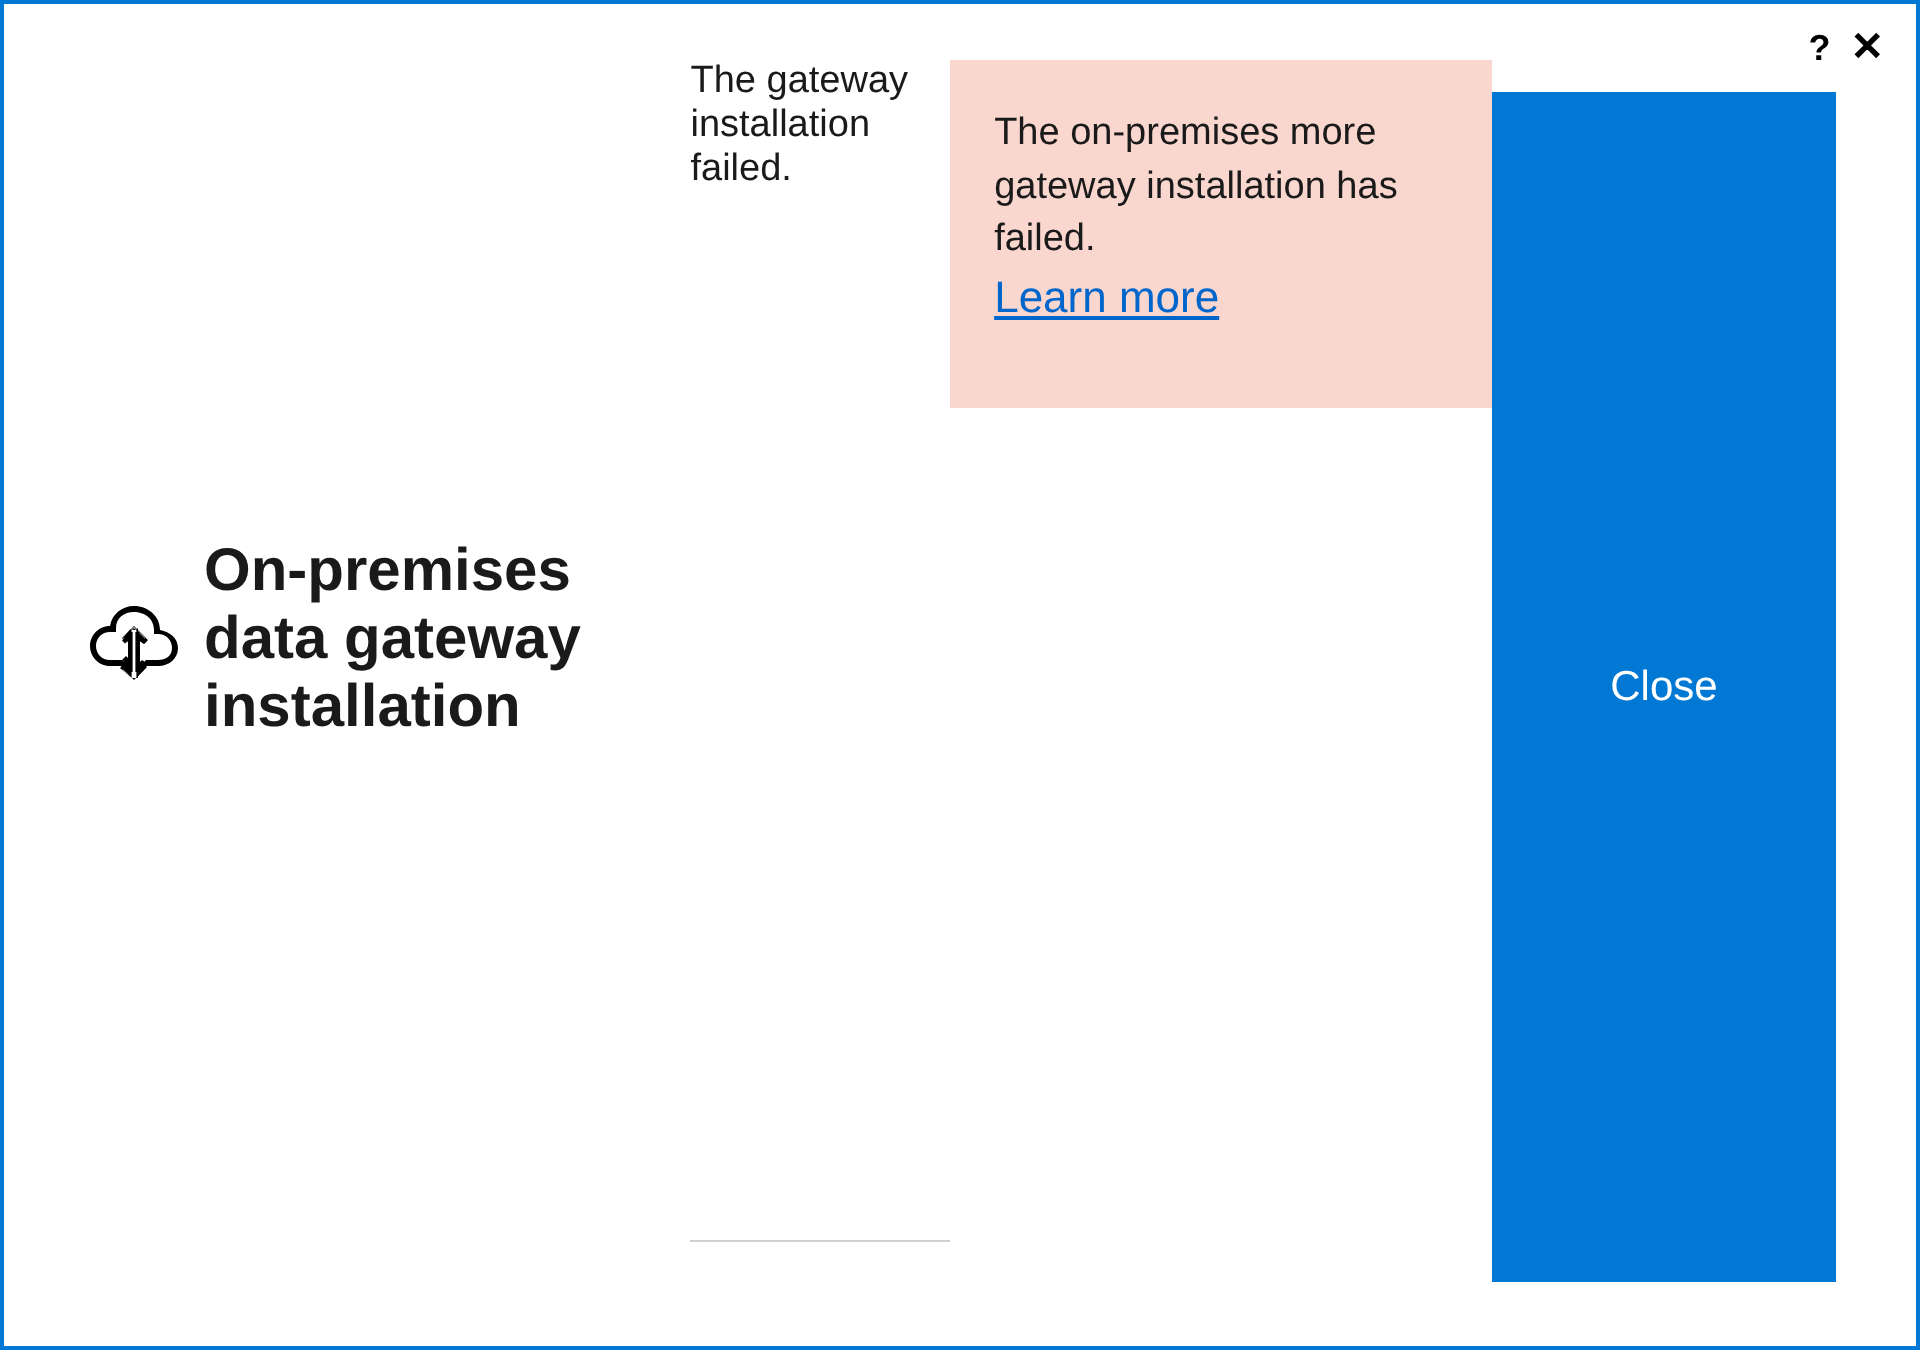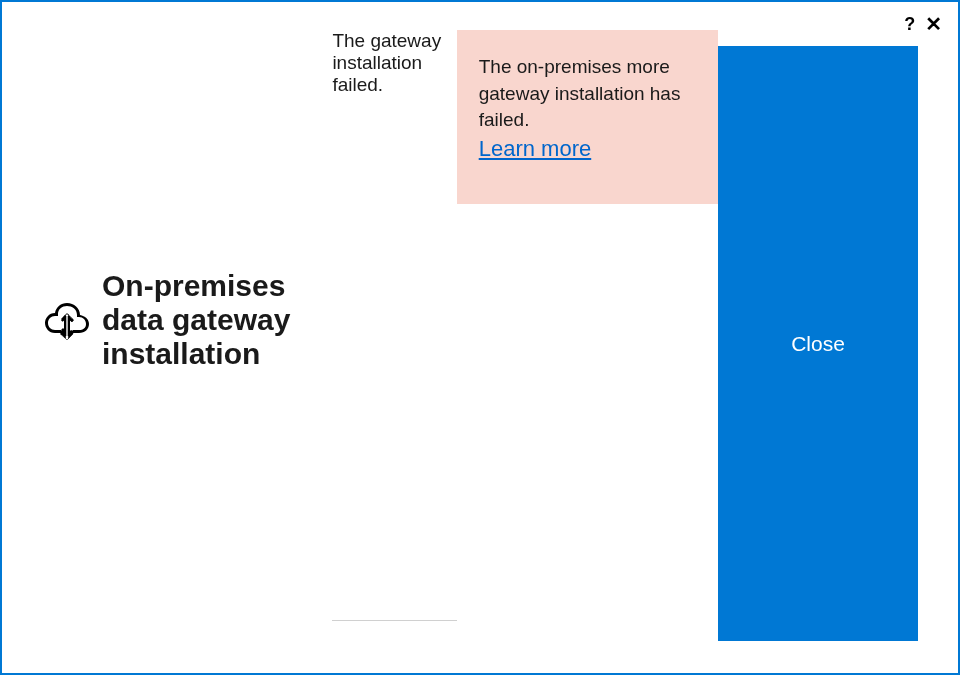--- a/index.html
+++ b/index.html
@@ -94,21 +94,21 @@
       padding-bottom: 8px;
     }
     .close-button {
       background: #0078d4;
       color: #ffffff;
       border: none;
       font-size: 21px;
       font-family: inherit;
       font-weight: 400;
       padding: 10px 0;
-      width: 200px;
+      width: 172px;
       cursor: pointer;
       text-align: center;
     }
   </style>
 </head>
 <body>
 
 <div class="titlebar-controls">
   <span class="help-icon">?</span>
   <span class="close-icon">✕</span>

